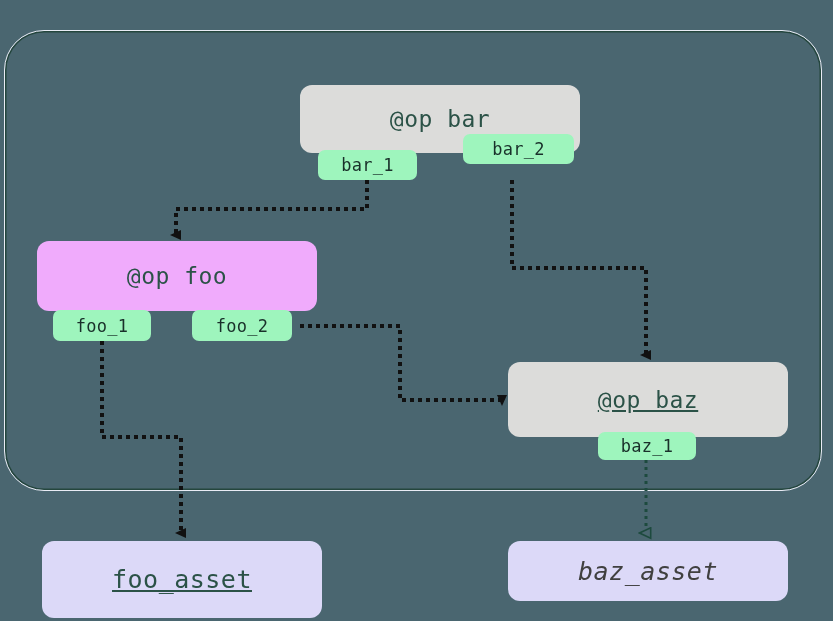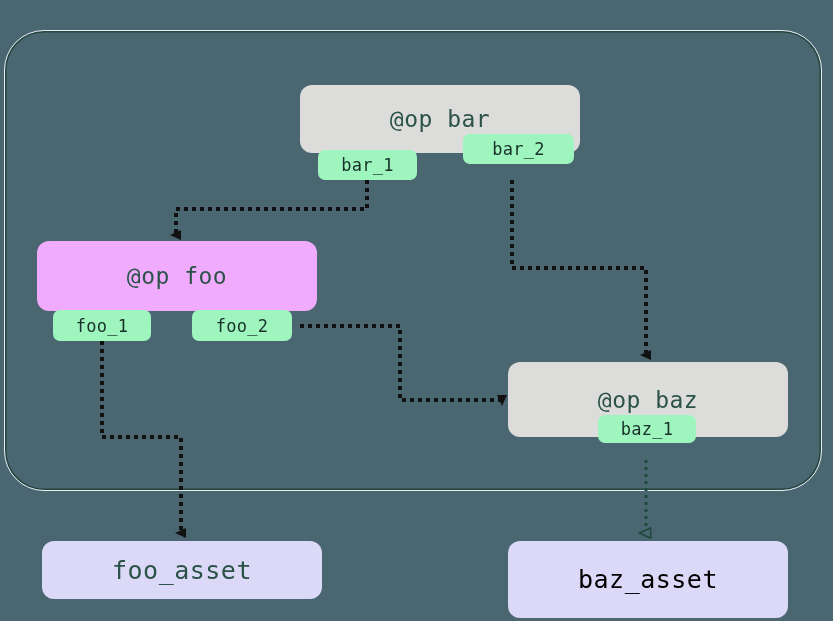--- a/index.html
+++ b/index.html
@@ -89,27 +89,27 @@
       </div>
       <div class="op-node" style="left: 37px; top: 241px; width: 280px; height: 70px; background: #f0abfc; color: rgb(43, 82, 71);">
         <span class="op-label">@op foo</span>
       </div>
       <div class="port" style="left: 53px; top: 310px; width: 98px; height: 31px; background: rgb(158, 245, 189); color: rgb(25, 48, 42); text-align: center;">
         <span>foo_1</span>
       </div>
       <div class="port" style="left: 192px; top: 310px; width: 100px; height: 31px; background: rgb(158, 245, 189); color: rgb(25, 48, 42);">
         <span>foo_2</span>
       </div>
-      <div class="op-node" style="left: 508px; top: 362px; width: 280px; height: 75px; background: rgb(220, 220, 218); color: rgb(43, 82, 71);">
+      <div class="op-node" style="left: 508px; top: 362px; width: 280px; height: 75px; background: rgb(220, 220, 218); color: rgb(43, 82, 71); text-decoration: underline;">
         <span class="op-label">@op baz</span>
       </div>
-      <div class="port" style="left: 598px; top: 415px; width: 98px; height: 28px; background: rgb(158, 245, 189); color: rgb(25, 48, 42);">
+      <div class="port" style="left: 598px; top: 432px; width: 98px; height: 28px; background: rgb(158, 245, 189); color: rgb(25, 48, 42);">
         <span>baz_1</span>
       </div>
-      <div class="asset-node" style="left: 42px; top: 541px; width: 280px; height: 58px; background: rgb(220, 217, 248); color: rgb(43, 82, 71);">
+      <div class="asset-node" style="left: 42px; top: 541px; width: 280px; height: 77px; background: rgb(220, 217, 248); color: rgb(43, 82, 71); text-decoration: underline;">
         <span>foo_asset</span>
       </div>
-      <div class="asset-node" style="left: 508px; top: 541px; width: 280px; height: 77px; background: rgb(220, 217, 248); color: #000000;">
+      <div class="asset-node" style="left: 508px; top: 541px; width: 280px; height: 60px; background: rgb(220, 217, 248); color: #404040; font-style: italic;">
         <span>baz_asset</span>
       </div>
     </div>
 
 </div>
 
 </body></html>

